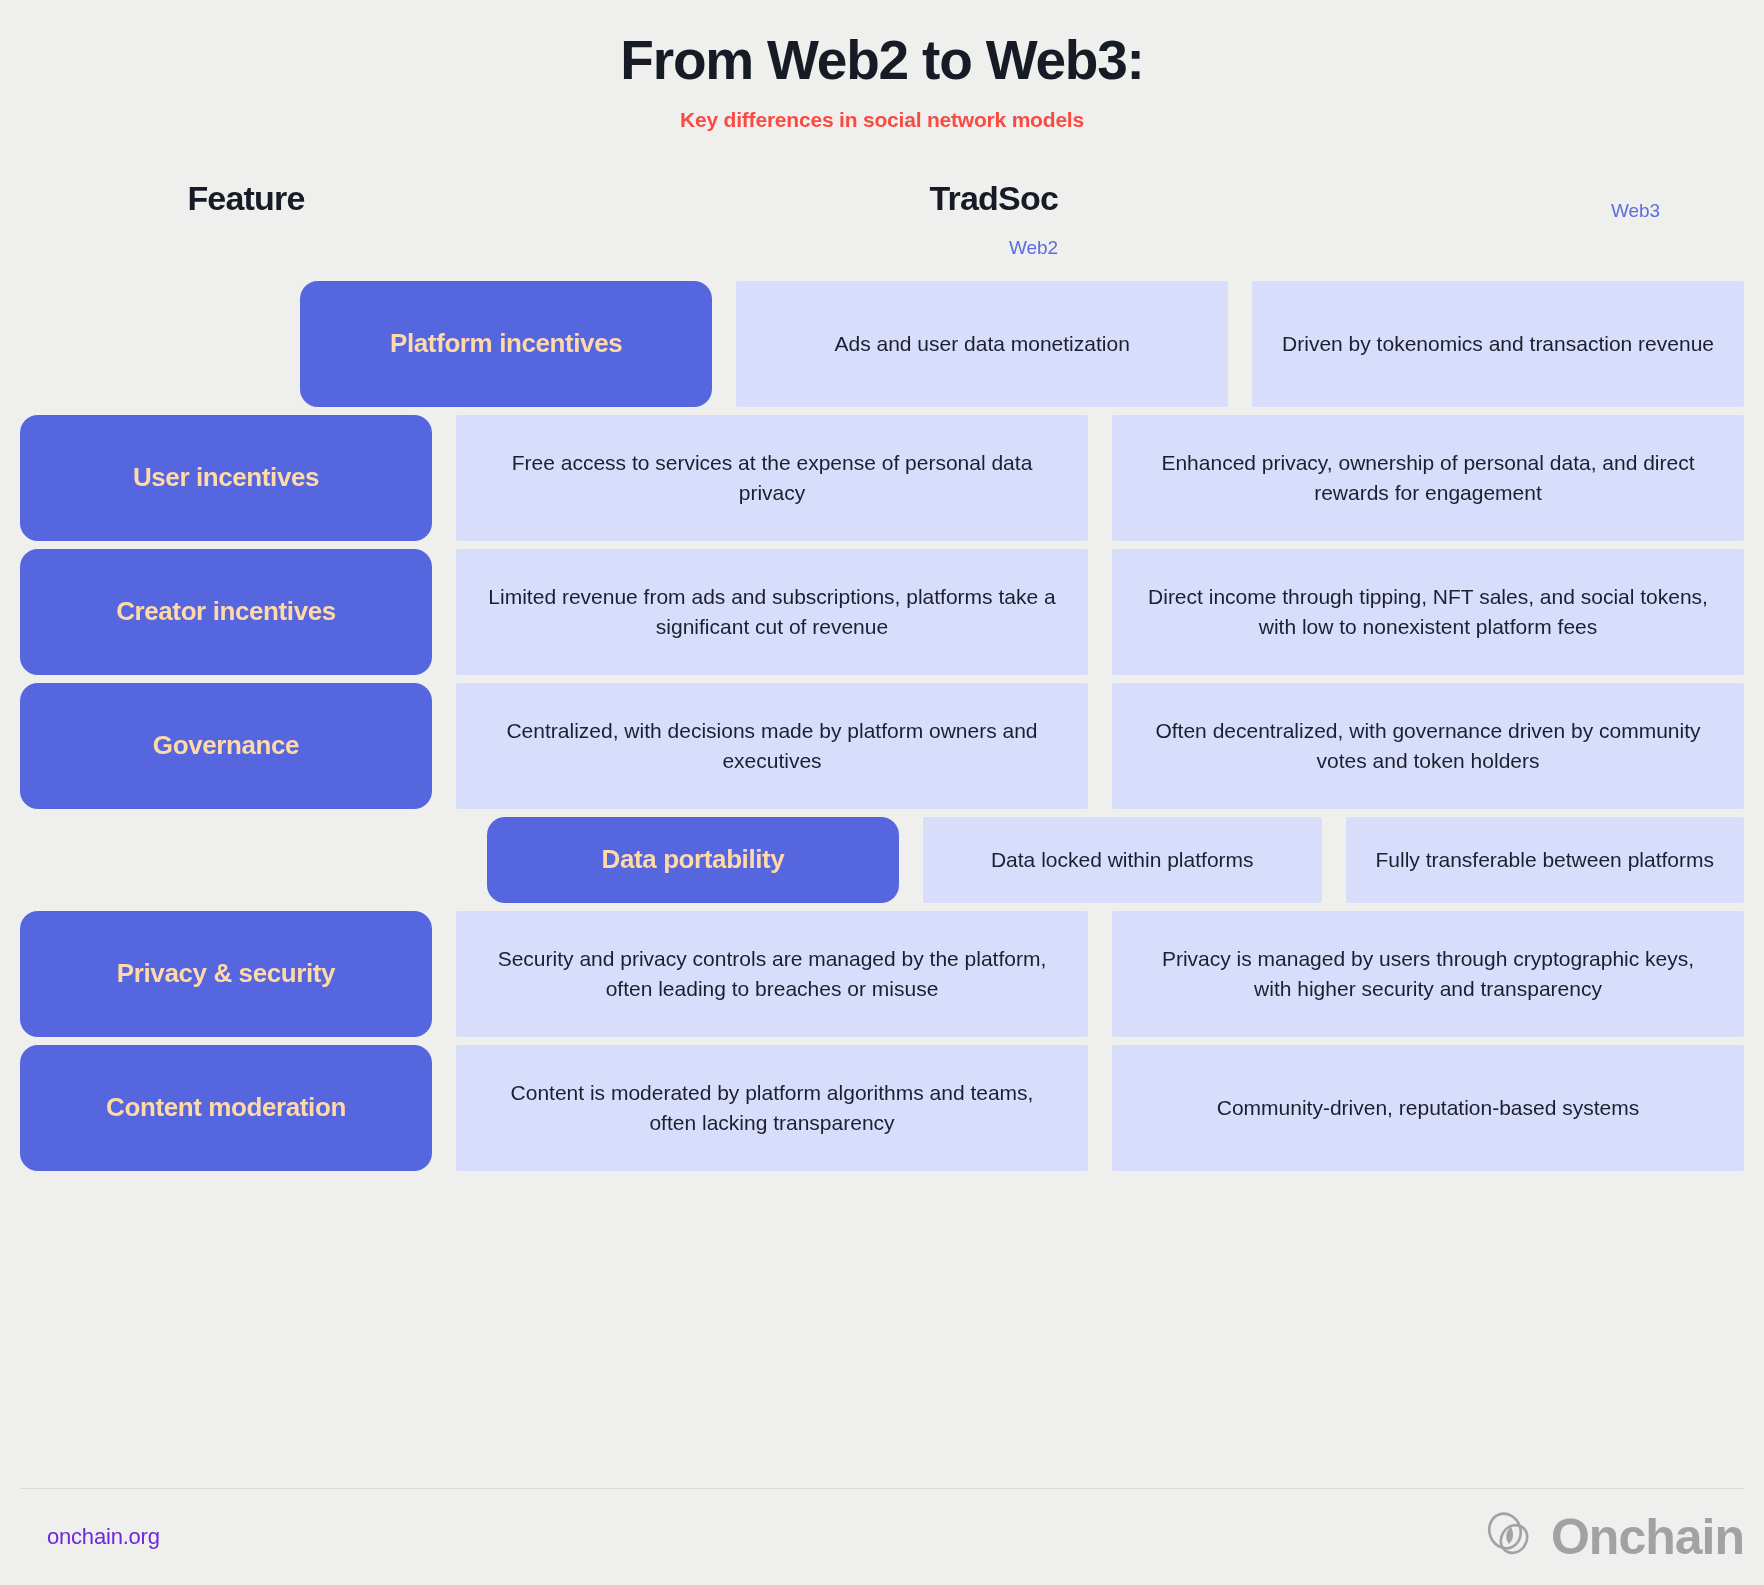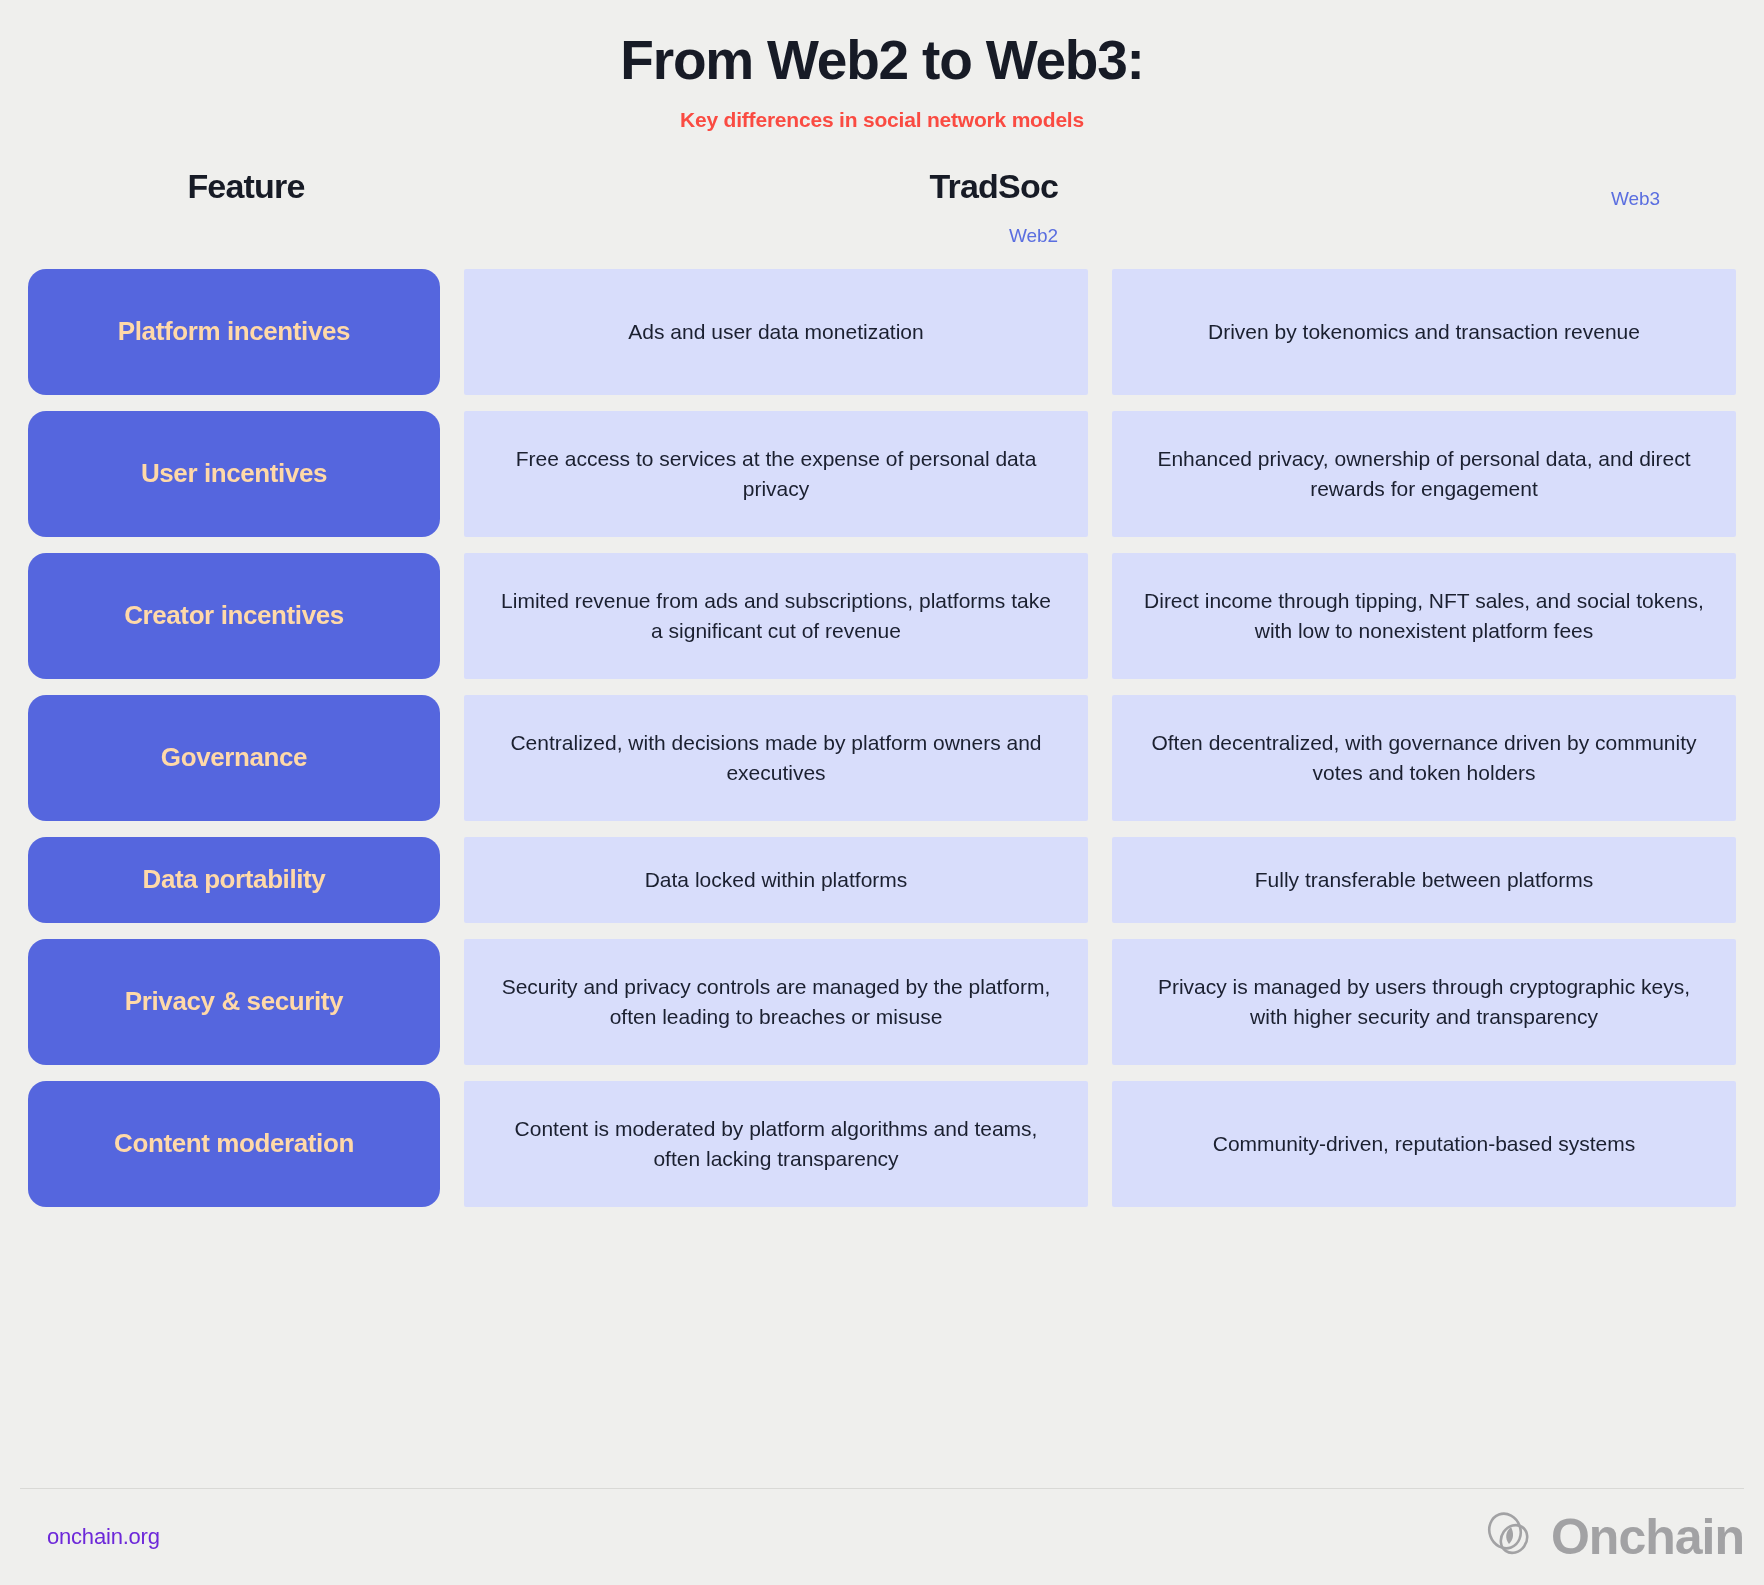--- a/index.html
+++ b/index.html
@@ -43,21 +43,21 @@
     color: #fa4b42;
     margin-top: 16px;
     letter-spacing: -0.2px;
   }
 
   
   .colheads {
     display: grid;
     grid-template-columns: 452px 562px 578px;
     padding: 0 20px 0 20px;
-    margin-top: 36px;
+    margin-top: 48px;
     column-gap: 24px;
   }
   .colhead {
     text-align: right;
   }
   .colhead.feature {
     text-align: center;
   }
   .colhead-title {
     font-size: 34px;
@@ -70,25 +70,26 @@
     font-size: 19px;
     font-weight: 400;
     color: #5a6ee0;
     margin-top: 20px;
     letter-spacing: -0.1px;
   }
   .colhead-sub.empty { visibility: hidden; }
 
   
   .table {
-    padding: 0 28px;
+    padding: 0 20px;
     margin-top: 22px;
     display: flex;
     flex-direction: column;
-    row-gap: 16px;
+    row-gap: 8px;
+    align-items: flex-end;
   }
   .row {
     display: grid;
     grid-template-columns: 412px 1fr 1fr;
     column-gap: 24px;
     align-items: stretch;
   }
 
   .feature-cell {
     background: #5566de;

